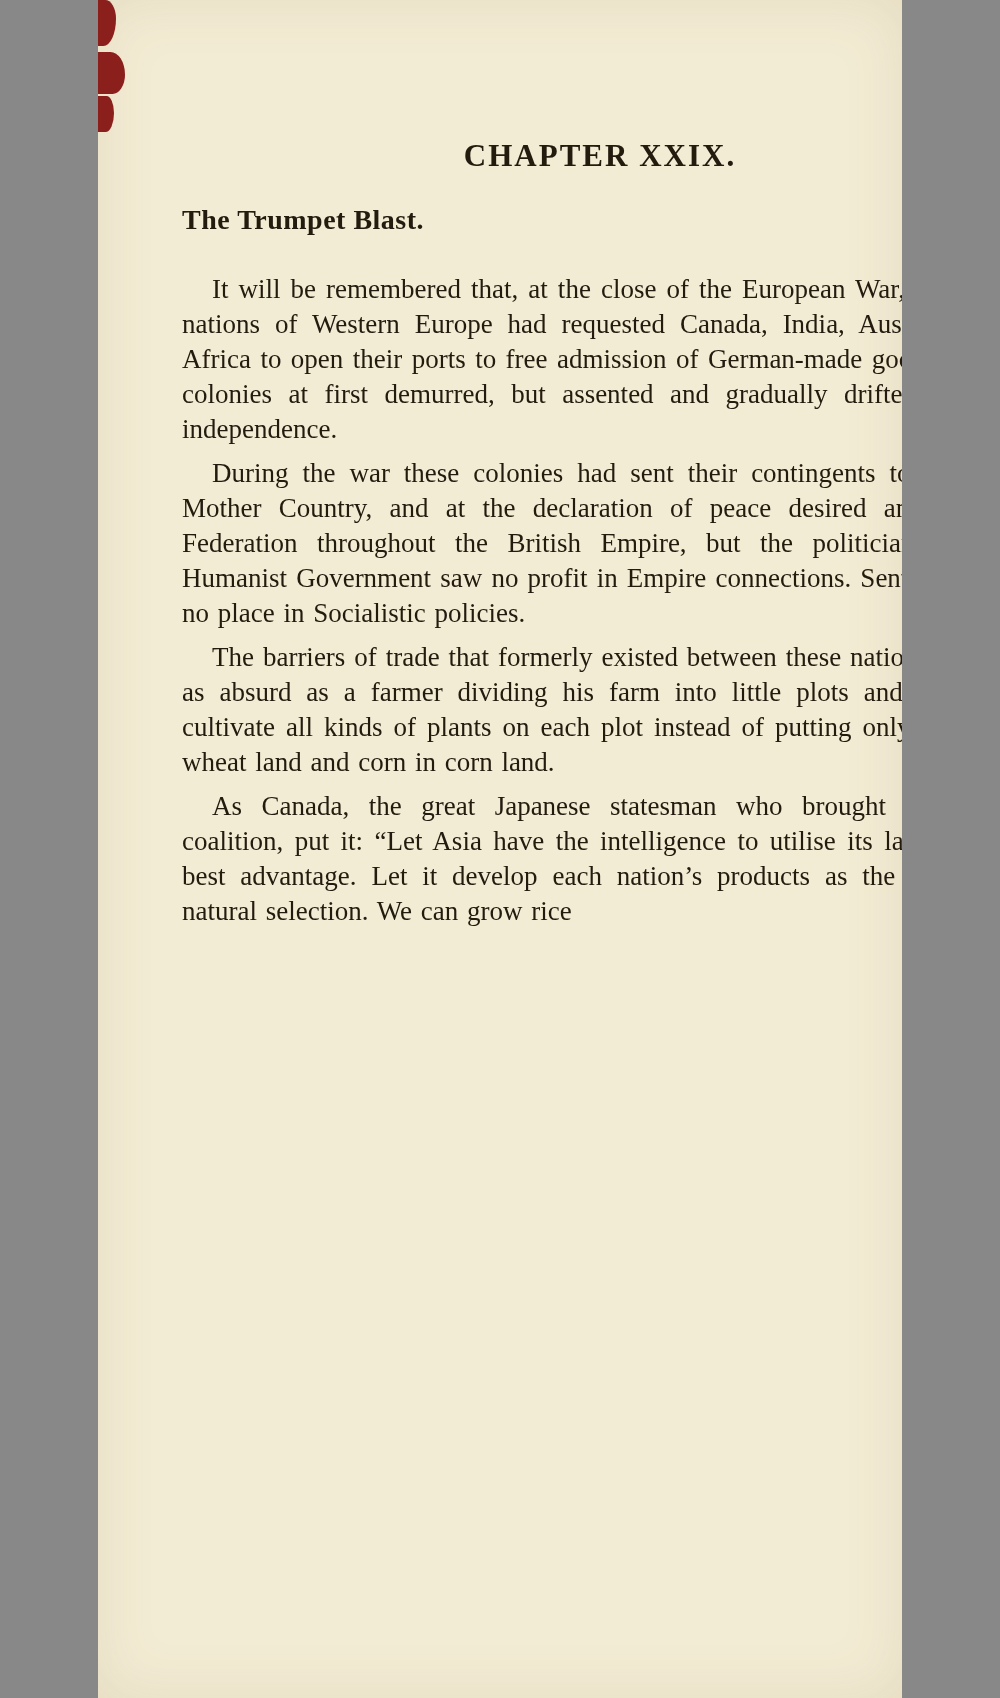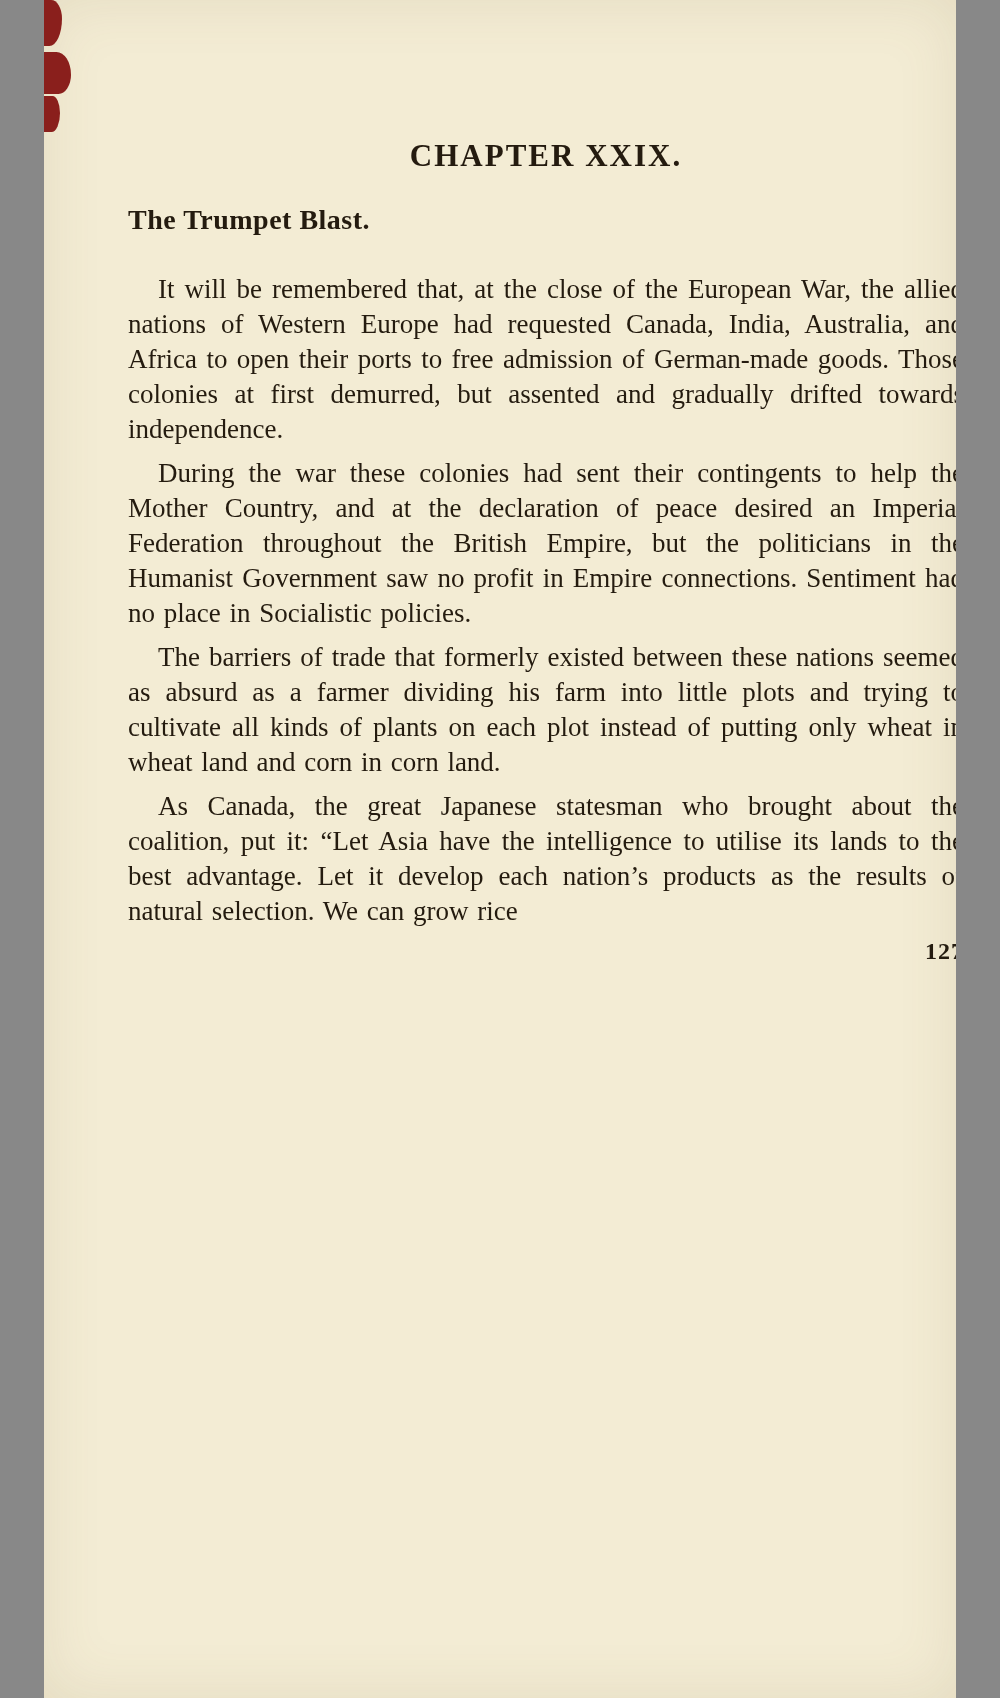--- a/index.html
+++ b/index.html
@@ -7,21 +7,21 @@
     --ink: #241b0f;
     --ink-mark: #8a1f1c;
   }
   html, body {
     margin: 0;
     padding: 0;
     background: #888;
   }
   .page {
     position: relative;
-    width: 912px;
+    width: 804px;
     height: 1698px;
     margin: 0 auto;
     background: var(--paper);
     overflow: hidden;
     box-shadow: inset 0 0 60px rgba(120, 100, 60, 0.12);
     font-family: "Liberation Serif", "DejaVu Serif", serif;
     color: var(--ink);
   }
   .text-block {
     position: absolute;

